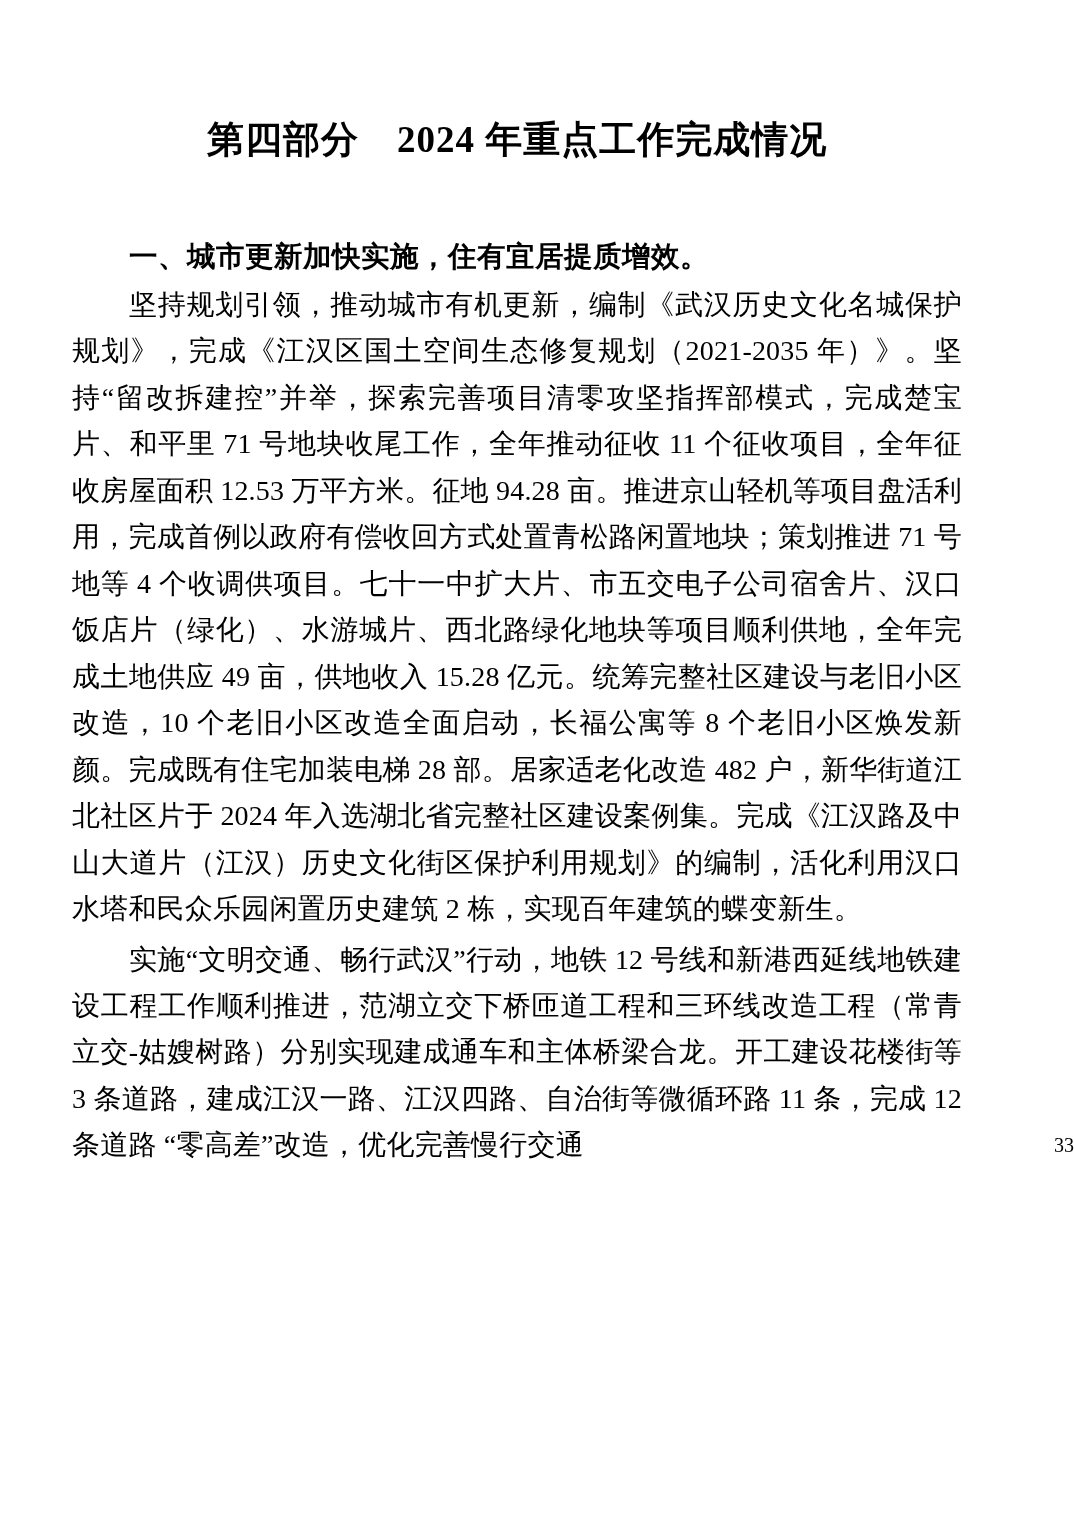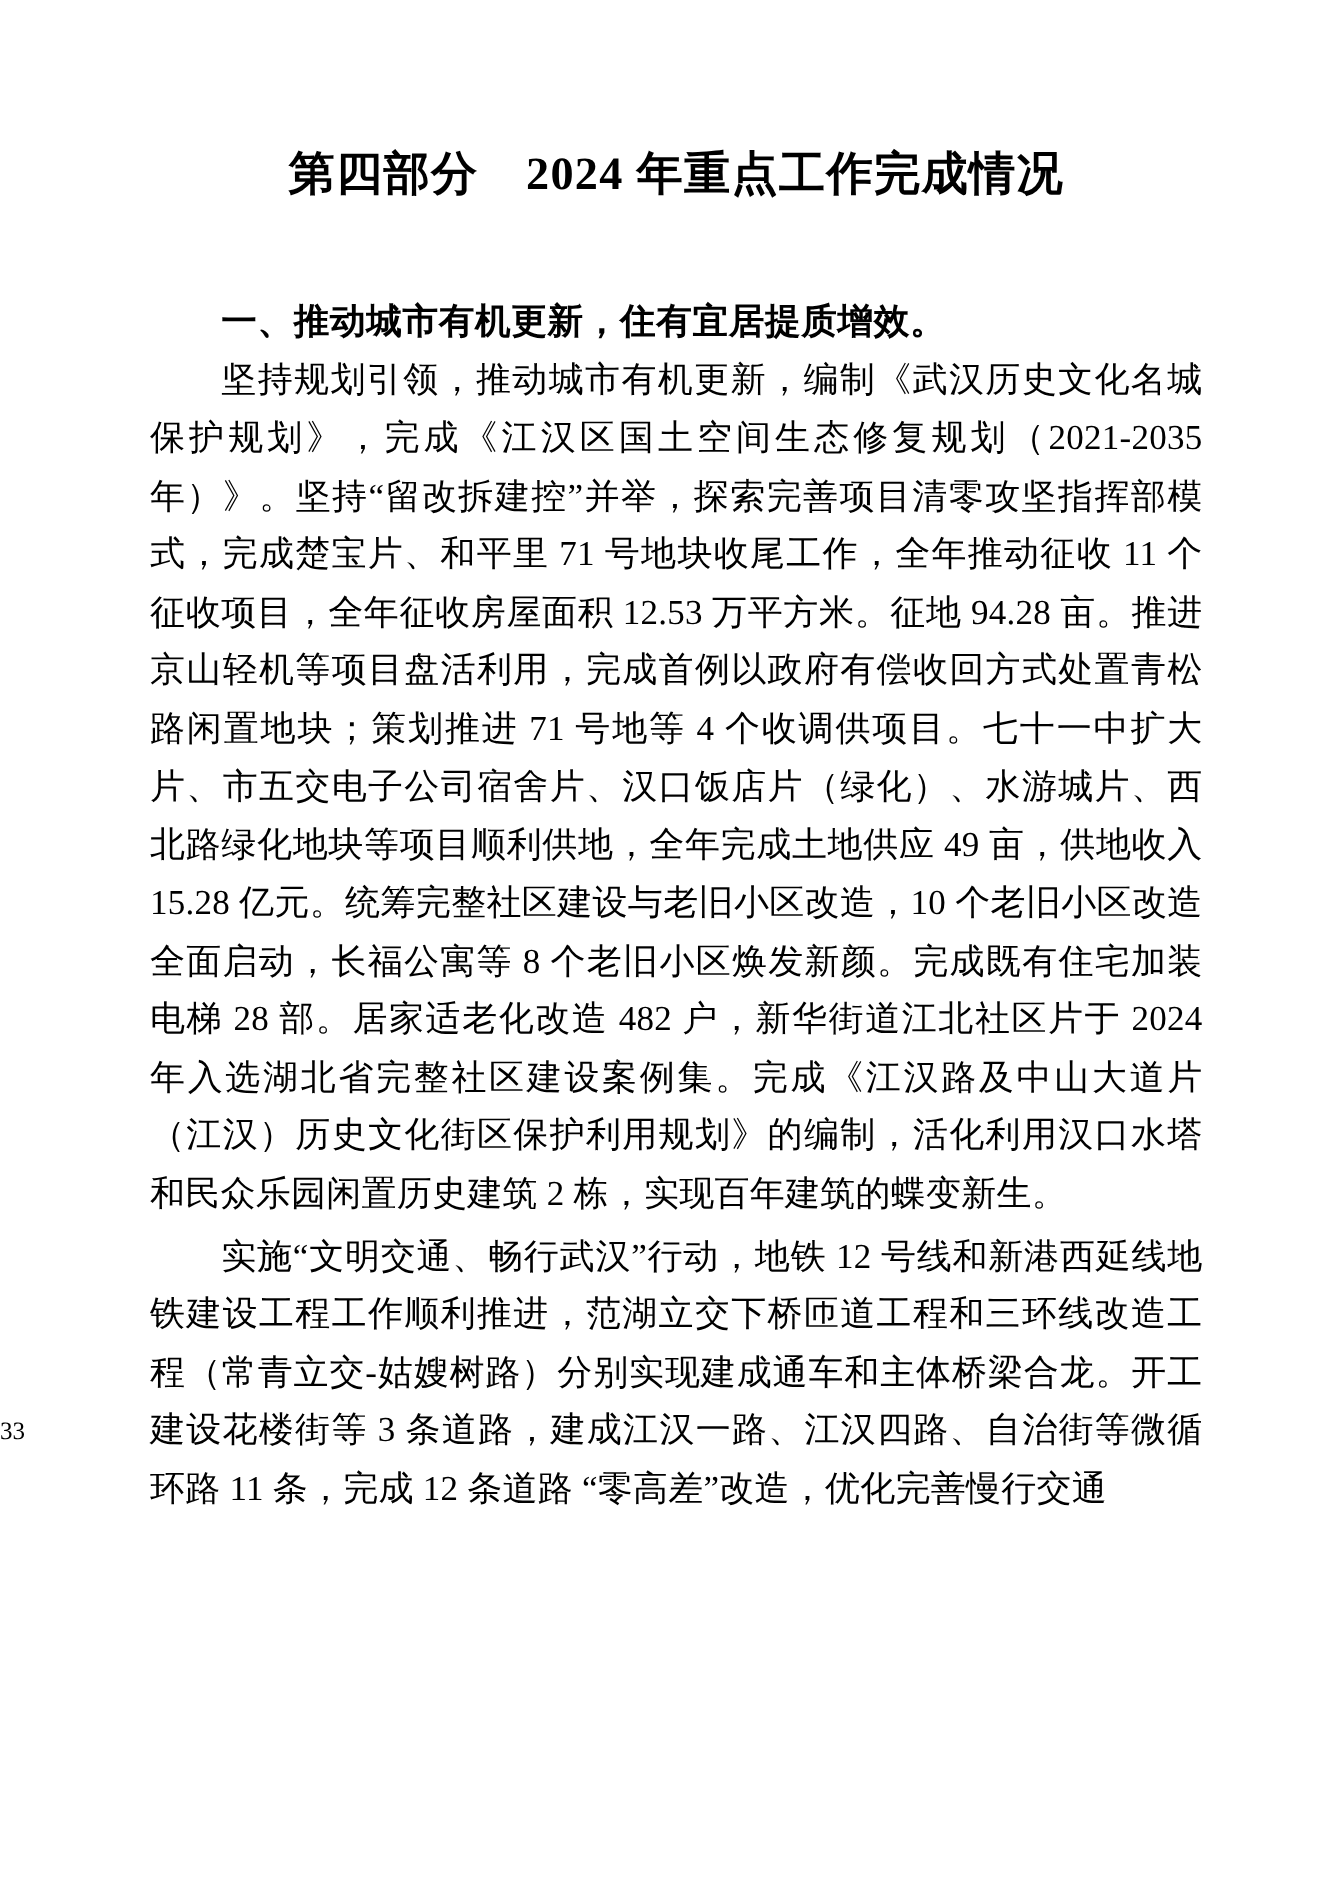--- a/index.html
+++ b/index.html
@@ -12,21 +12,21 @@
     height: 1520px;
     font-family: "Liberation Serif", "DejaVu Serif", serif;
     color: #000000;
     position: relative;
     overflow: hidden;
   }
   .page {
     width: 1074px;
     height: 1199px;
     box-sizing: border-box;
-    padding: 96px 112px 40px 120px;
+    padding: 96px 112px 40px 72px;
     position: relative;
   }
   .doc-title {
     text-align: center;
     font-size: 37px;
     font-weight: bold;
     letter-spacing: 1px;
     margin: 18px 0 0 0;
     line-height: 1.4;
     font-family: "Liberation Serif", "DejaVu Serif", serif;
@@ -54,33 +54,33 @@
     text-indent: 57px;
     margin: 4px 0 0 0;
     letter-spacing: 0.2px;
     font-family: "Liberation Serif", "DejaVu Serif", serif;
   }
   .page-number {
     position: absolute;
     bottom: 42px;
     left: 0;
     width: 100%;
-    text-align: left;
+    text-align: right;
     font-size: 20px;
     font-family: "Liberation Serif", "DejaVu Serif", serif;
   }
 </style>
 </head>
 <body>
 
 <div class="page">
 
   <h1 class="doc-title">第四部分　2024 年重点工作完成情况</h1>
 
-  <h2 class="section-heading heading-gap-top">一、推动城市有机更新，住有宜居提质增效。</h2>
+  <h2 class="section-heading heading-gap-top">一、城市更新加快实施，住有宜居提质增效。</h2>
 
   <p class="body-para">坚持规划引领，推动城市有机更新，编制《武汉历史文化名城保护规划》，完成《江汉区国土空间生态修复规划（2021-2035 年）》。坚持“留改拆建控”并举，探索完善项目清零攻坚指挥部模式，完成楚宝片、和平里 71 号地块收尾工作，全年推动征收 11 个征收项目，全年征收房屋面积 12.53 万平方米。征地 94.28 亩。推进京山轻机等项目盘活利用，完成首例以政府有偿收回方式处置青松路闲置地块；策划推进 71 号地等 4 个收调供项目。七十一中扩大片、市五交电子公司宿舍片、汉口饭店片（绿化）、水游城片、西北路绿化地块等项目顺利供地，全年完成土地供应 49 亩，供地收入 15.28 亿元。统筹完整社区建设与老旧小区改造，10 个老旧小区改造全面启动，长福公寓等 8 个老旧小区焕发新颜。完成既有住宅加装电梯 28 部。居家适老化改造 482 户，新华街道江北社区片于 2024 年入选湖北省完整社区建设案例集。完成《江汉路及中山大道片（江汉）历史文化街区保护利用规划》的编制，活化利用汉口水塔和民众乐园闲置历史建筑 2 栋，实现百年建筑的蝶变新生。</p>
 
 
   <p class="body-para">实施“文明交通、畅行武汉”行动，地铁 12 号线和新港西延线地铁建设工程工作顺利推进，范湖立交下桥匝道工程和三环线改造工程（常青立交-姑嫂树路）分别实现建成通车和主体桥梁合龙。开工建设花楼街等 3 条道路，建成江汉一路、江汉四路、自治街等微循环路 11 条，完成 12 条道路 “零高差”改造，优化完善慢行交通</p>
 
   <div class="page-number">33</div>
 
 </div>
 

